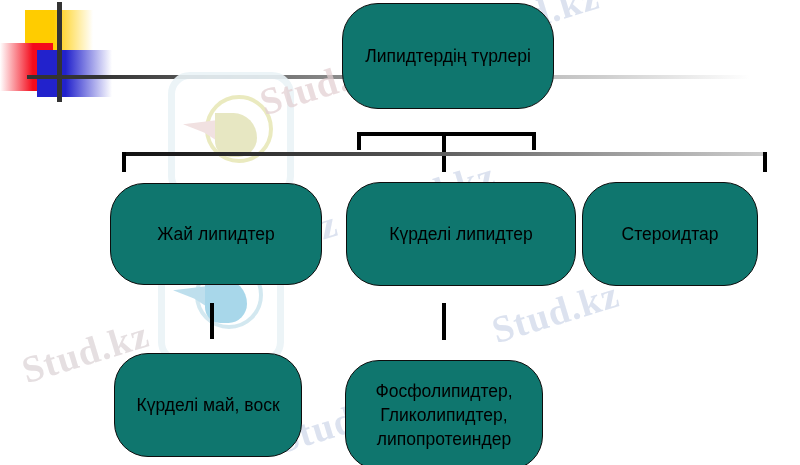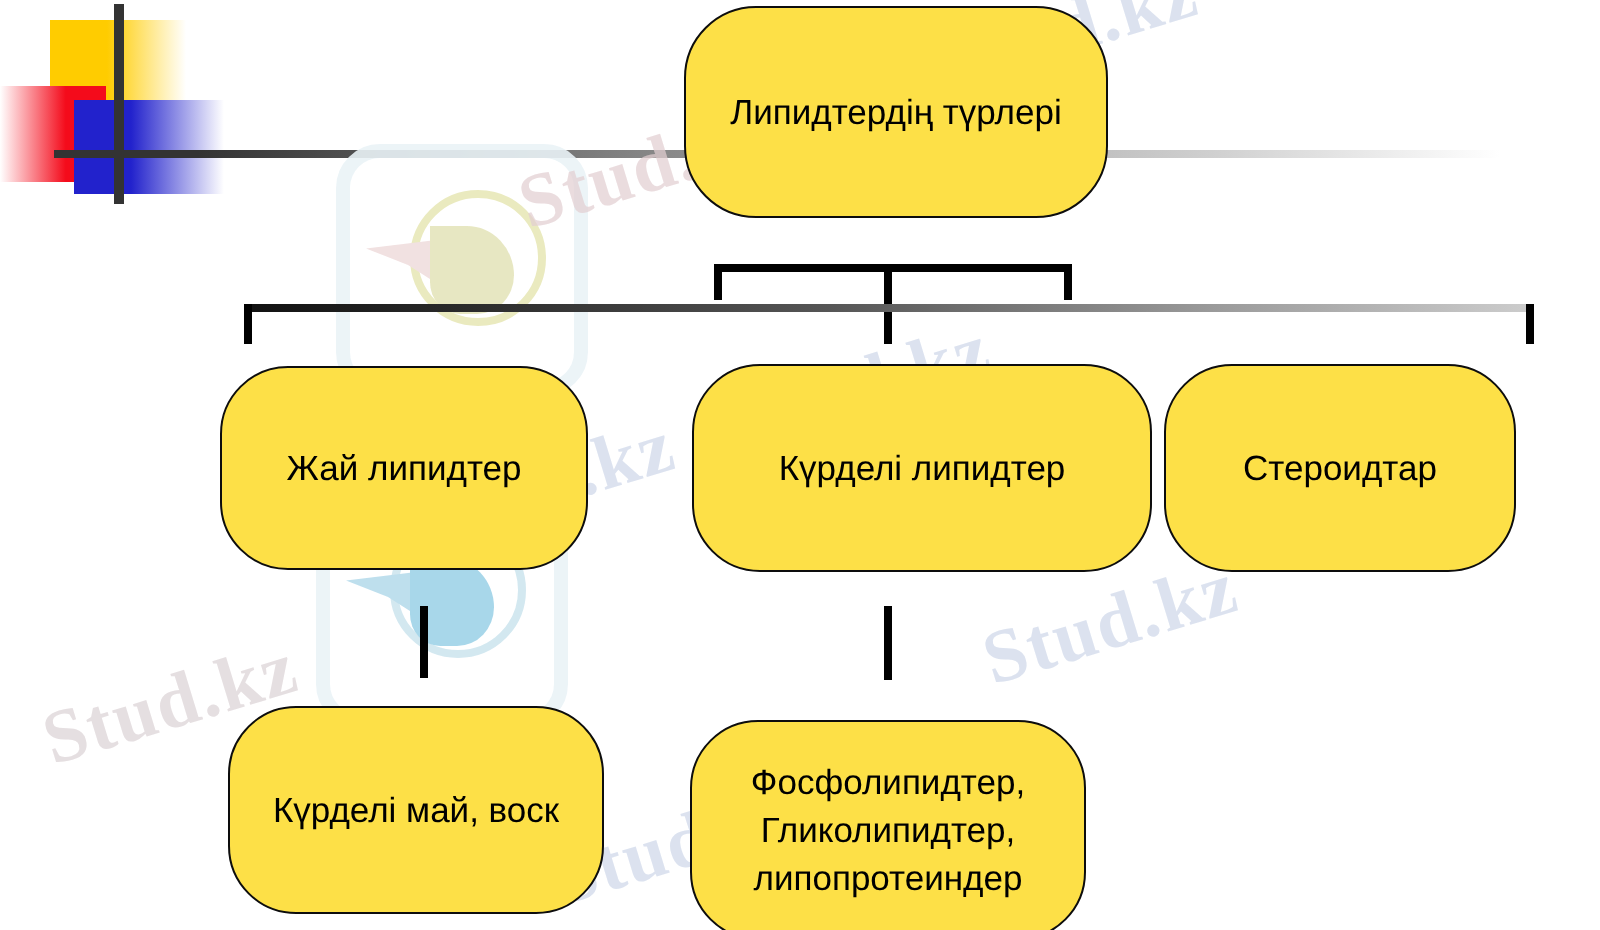--- a/index.html
+++ b/index.html
@@ -115,35 +115,35 @@
     background: #000000;
   }
   .conn-soft {
     position: absolute;
     background: linear-gradient(to right, #111111 0%, #555555 45%, #9a9a9a 75%, #cdcdcd 100%);
   }
 
   
   .node {
     position: absolute;
-    background: #fde047;
+    background: #0f766e;
     border: 1.6px solid #0d0d0d;
     border-radius: 34px;
     box-sizing: border-box;
     display: flex;
     align-items: center;
     justify-content: center;
     text-align: center;
     color: #000000;
     font-size: 17.5px;
     line-height: 1.38;
     padding: 4px 10px;
   }
   .node-top    { left: 342px; top: 3px;   width: 212px; height: 106px; border-radius: 36px; }
-  .node-mid-1  { left: 110px; top: 183px; width: 184px; height: 102px; }
+  .node-mid-1  { left: 110px; top: 183px; width: 212px; height: 102px; }
   .node-mid-2  { left: 346px; top: 182px; width: 230px; height: 104px; }
   .node-mid-3  { left: 582px; top: 182px; width: 176px; height: 104px; }
   .node-bot-1  { left: 114px; top: 353px; width: 188px; height: 104px; }
   .node-bot-2  { left: 345px; top: 360px; width: 198px; height: 110px; }
 </style>
 </head>
 <body>
 
 <div id="slide">
 

